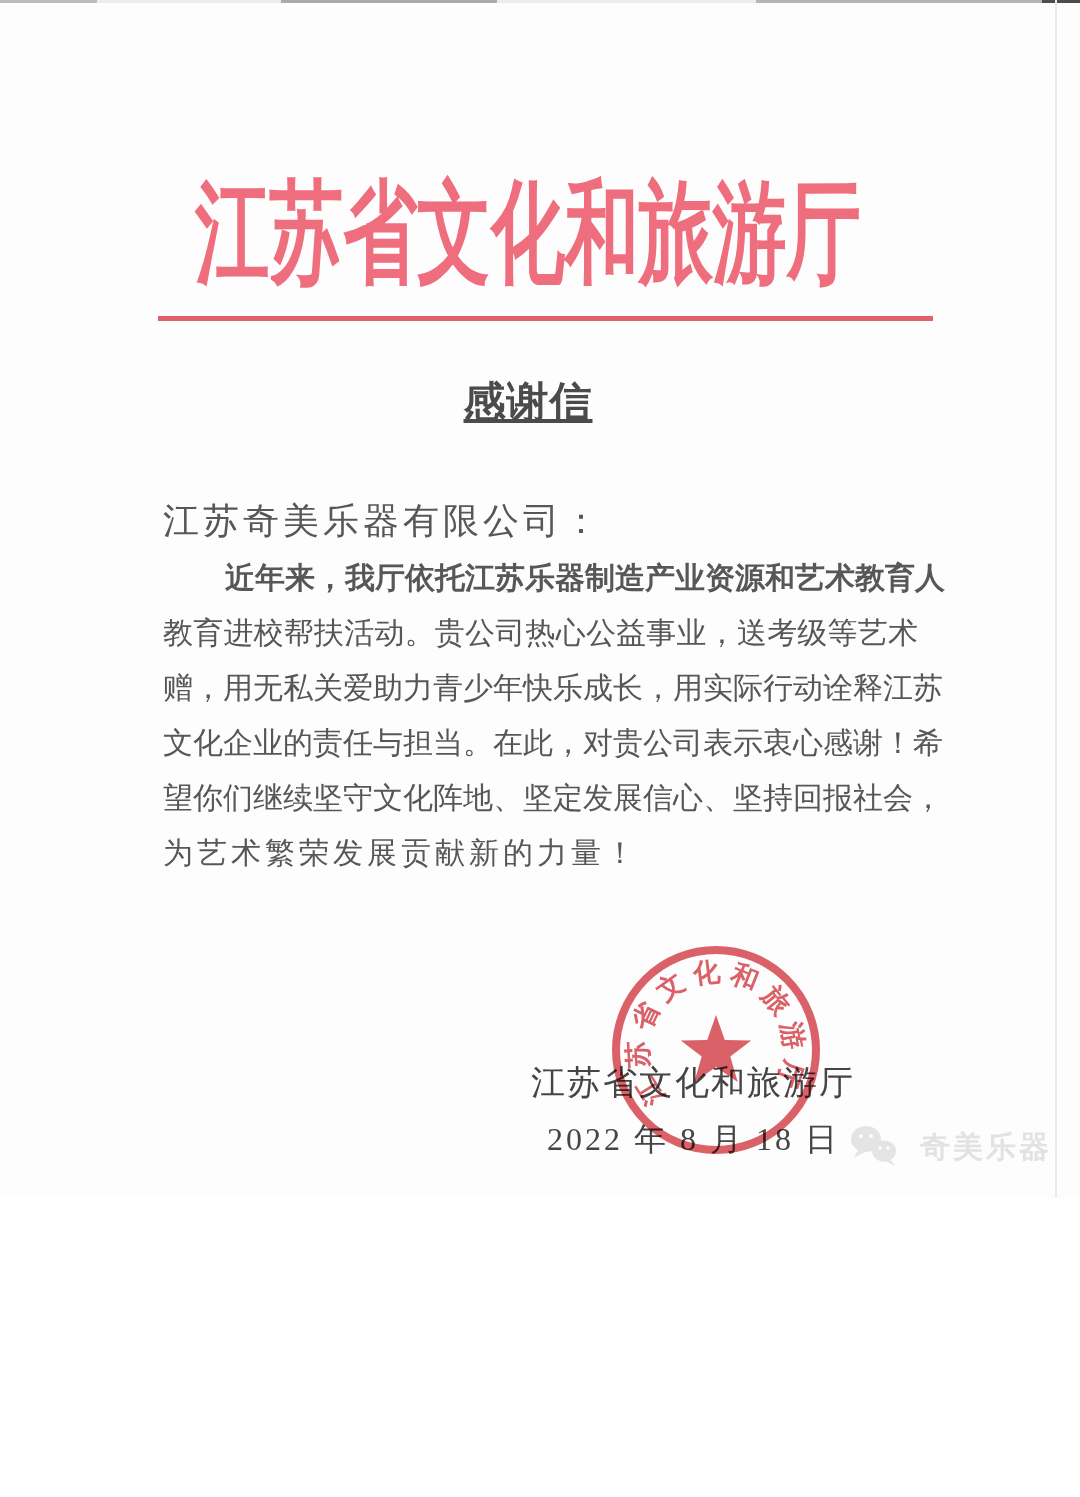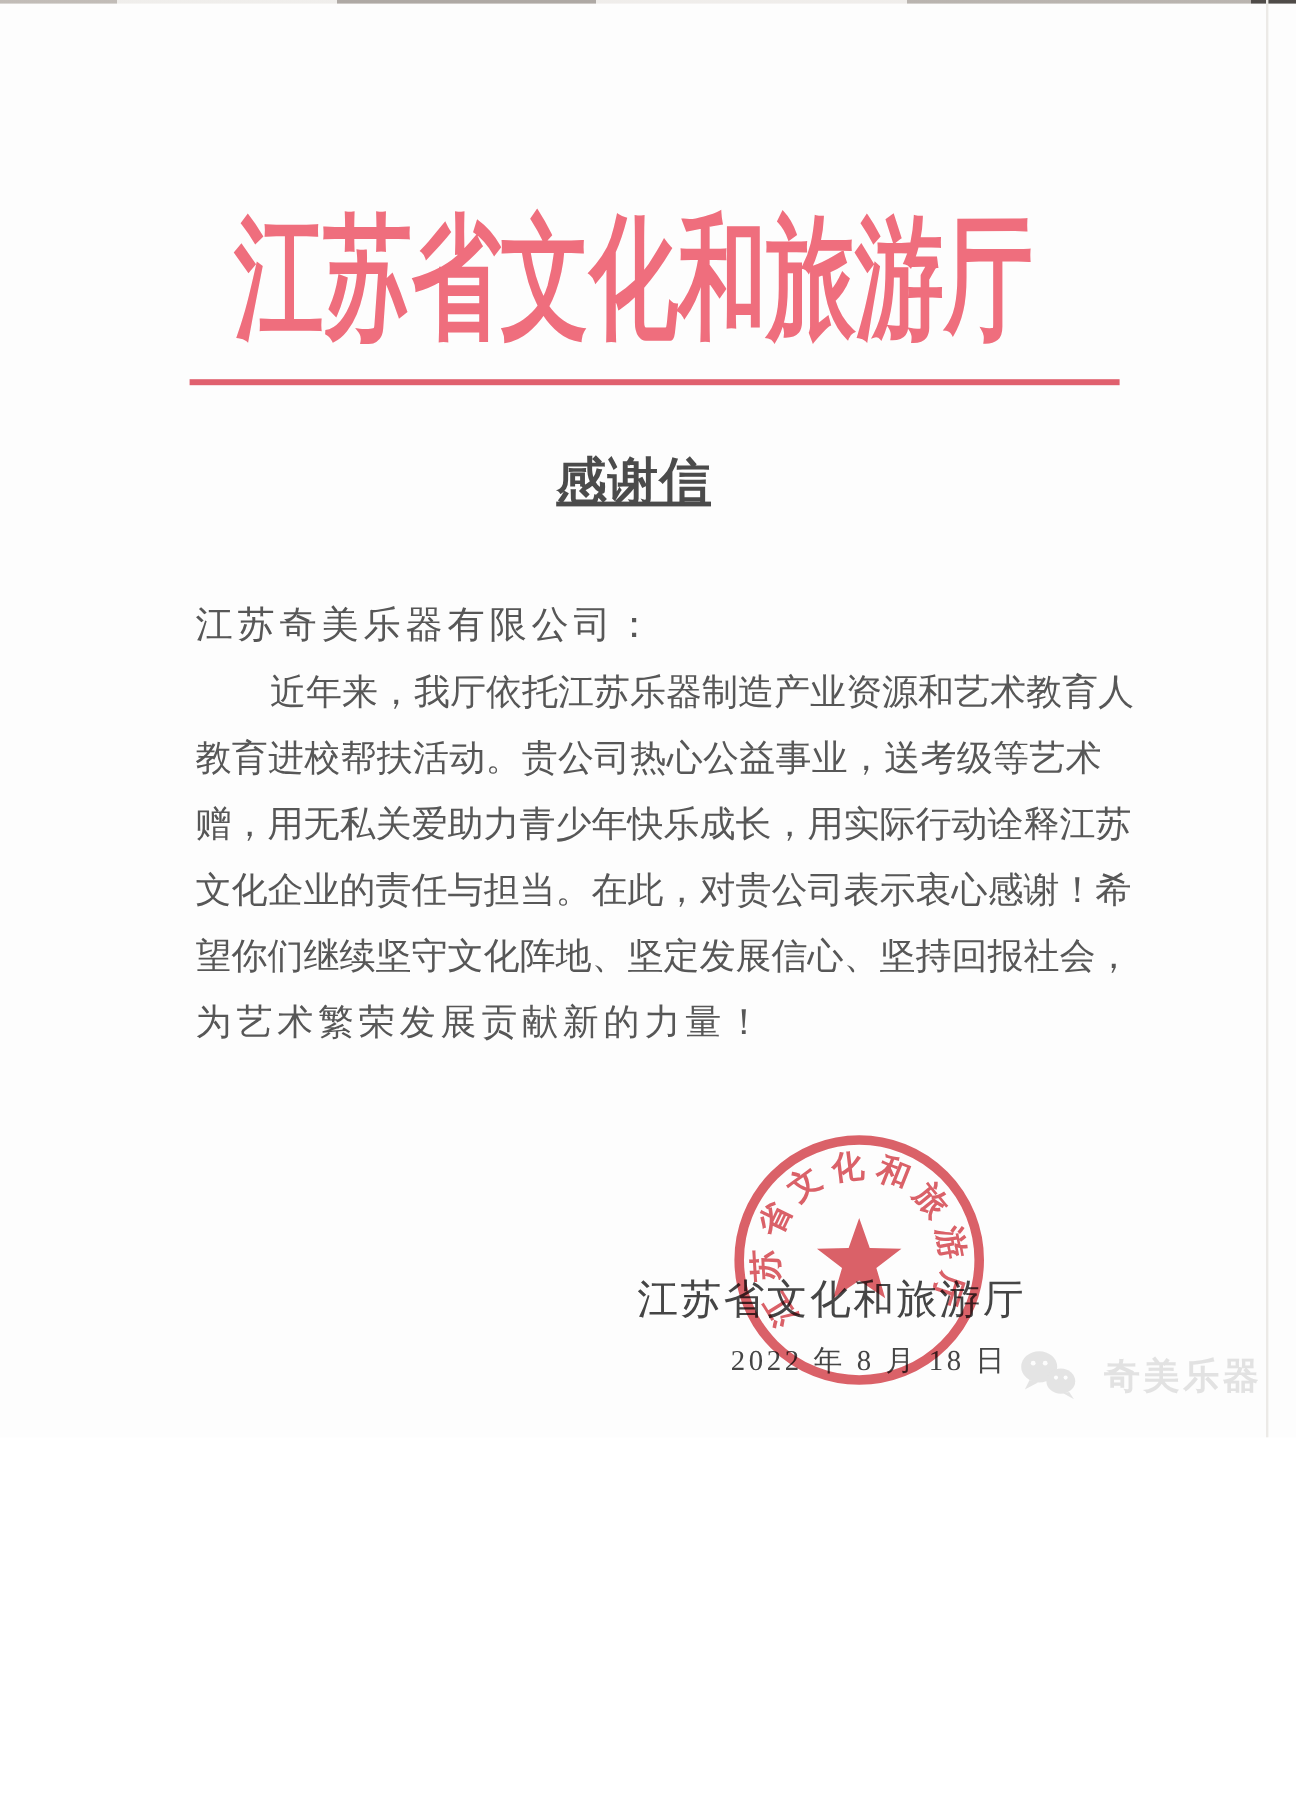--- a/index.html
+++ b/index.html
@@ -56,50 +56,50 @@
     position: absolute; top: 378px; left: 0; width: 1056px;
     text-align: center;
     font-size: 42px; font-weight: bold;
     color: #4b4b4b;
     letter-spacing: 1px;
     line-height: 48px;
     text-decoration: underline;
   }
   .salutation {
     position: absolute; top: 500px; left: 163px;
-    font-size: 31px; color: #575757;
+    font-size: 36px; color: #575757;
     letter-spacing: 4px;
     line-height: 42px;
     white-space: nowrap;
   }
   .paragraph {
     position: absolute; top: 550px; left: 163px; width: 755px;
     font-size: 30px; color: #575757;
   }
   .paragraph .pline {
     height: 55px; line-height: 55px;
     white-space: nowrap;
     text-align: justify;
     text-align-last: justify;
     text-justify: inter-character;
   }
-  .paragraph .pline.indent { text-indent: 62px; }
+  .paragraph .pline.indent { text-indent: 62px; font-weight: bold; }
   .paragraph .pline.last {
     text-align: left; text-align-last: left;
     letter-spacing: 4px;
   }
   .signature {
     position: absolute; top: 1060px; right: 225px;
     font-size: 34px; color: #454545;
     letter-spacing: 2px; white-space: nowrap;
     z-index: 1;
   }
   .date {
     position: absolute; top: 1118px; right: 240px;
-    font-size: 24px; color: #454545;
+    font-size: 32px; color: #454545;
     letter-spacing: 3px; white-space: nowrap;
     z-index: 1;
   }
   .seal {
     position: absolute; top: 920px; left: 586px;
     width: 260px; height: 260px;
     z-index: 2;
     mix-blend-mode: multiply;
     opacity: 0.85;
     filter: blur(0.4px);

